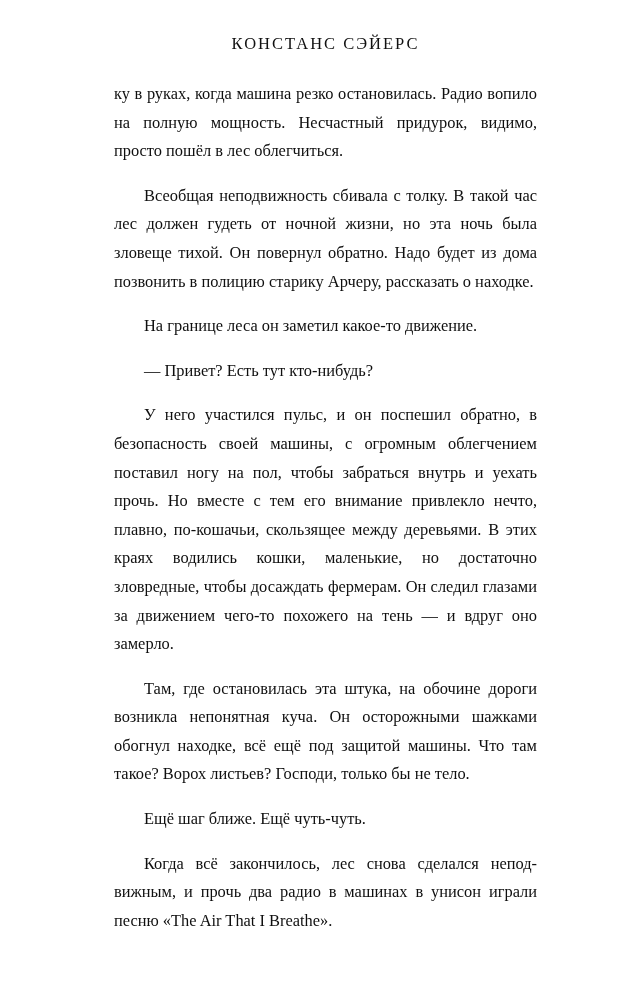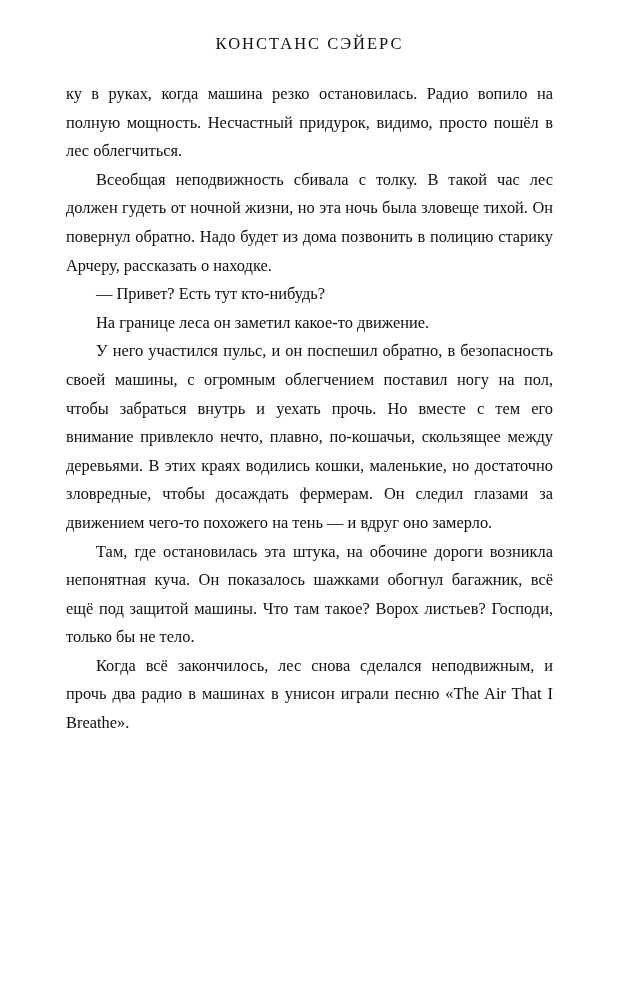--- a/index.html
+++ b/index.html
@@ -15,21 +15,21 @@
     color: #1a1a1a;
     overflow: hidden;
   }
   .page {
     position: absolute;
     left: 0;
     top: 0;
     width: 619px;
     height: 948px;
     box-sizing: border-box;
-    padding: 34px 66px 0 66px;
+    padding: 34px 66px 0 98px;
   }
   .running-head {
     text-align: center;
     font-size: 16.5px;
     letter-spacing: 2.0px;
     font-variant: normal;
     text-transform: uppercase;
     color: #111;
     margin: 0 0 26px 0;
     font-weight: 400;
@@ -38,34 +38,35 @@
   .body-text {
     font-size: 16.4px;
     line-height: 28.6px;
     text-align: justify;
     text-justify: inter-word;
     -webkit-hyphens: manual;
     hyphens: manual;
     color: #0f0f0f;
   }
   .body-text p {
-    margin: 0;
+    margin: 16px;
     text-indent: 30px;
   }
   .body-text p.noindent {
     text-indent: 0;
   }
 </style>
 </head>
 <body>
 
 <div class="page">
   <div class="running-head">Констанс Сэйерс</div>
   <div class="body-text">
     <p class="noindent">ку в руках, когда машина резко остановилась. Радио вопило на полную мощность. Несчастный придурок, видимо, просто пошёл в лес облегчиться.</p>
     <p>Всеобщая неподвижность сбивала с толку. В такой час лес должен гудеть от ночной жизни, но эта ночь была зловеще тихой. Он повернул обратно. Надо будет из дома позвонить в полицию старику Арчеру, рас­сказать о находке.</p>
+    <p>На границе леса он заметил какое-то движение.</p>
     <p>— Привет? Есть тут кто-нибудь?</p>
-    <p>На границе леса он заметил какое-то движение.</p>
     <p>У него участился пульс, и он поспешил обратно, в безопасность своей машины, с огромным облегче­нием поставил ногу на пол, чтобы забраться внутрь и уехать прочь. Но вместе с тем его внимание при­влекло нечто, плавно, по-кошачьи, скользящее между деревьями. В этих краях водились кошки, маленькие, но достаточно зловредные, чтобы досаждать фермерам. Он следил глазами за движением чего-то похожего на тень — и вдруг оно замерло.</p>
-    <p>Там, где остановилась эта штука, на обочине дороги возникла непонятная куча. Он показалось шажками обогнул багажник, всё ещё под защитой машины. Что там такое? Ворох листьев? Господи, только бы не тело.</p>
+    <p>Там, где остановилась эта штука, на обочине дороги возникла непонятная куча. Он осторожными шажками обогнул находке, всё ещё под защитой машины. Что там такое? Ворох листьев? Господи, только бы не тело.</p>
+    <p>Ещё шаг ближе. Ещё чуть-чуть.</p>
     <p>Когда всё закончилось, лес снова сделался непод­вижным, и прочь два радио в машинах в унисон играли песню «The Air That I Breathe».</p>
   </div>
 </div>
 
 </body></html>

